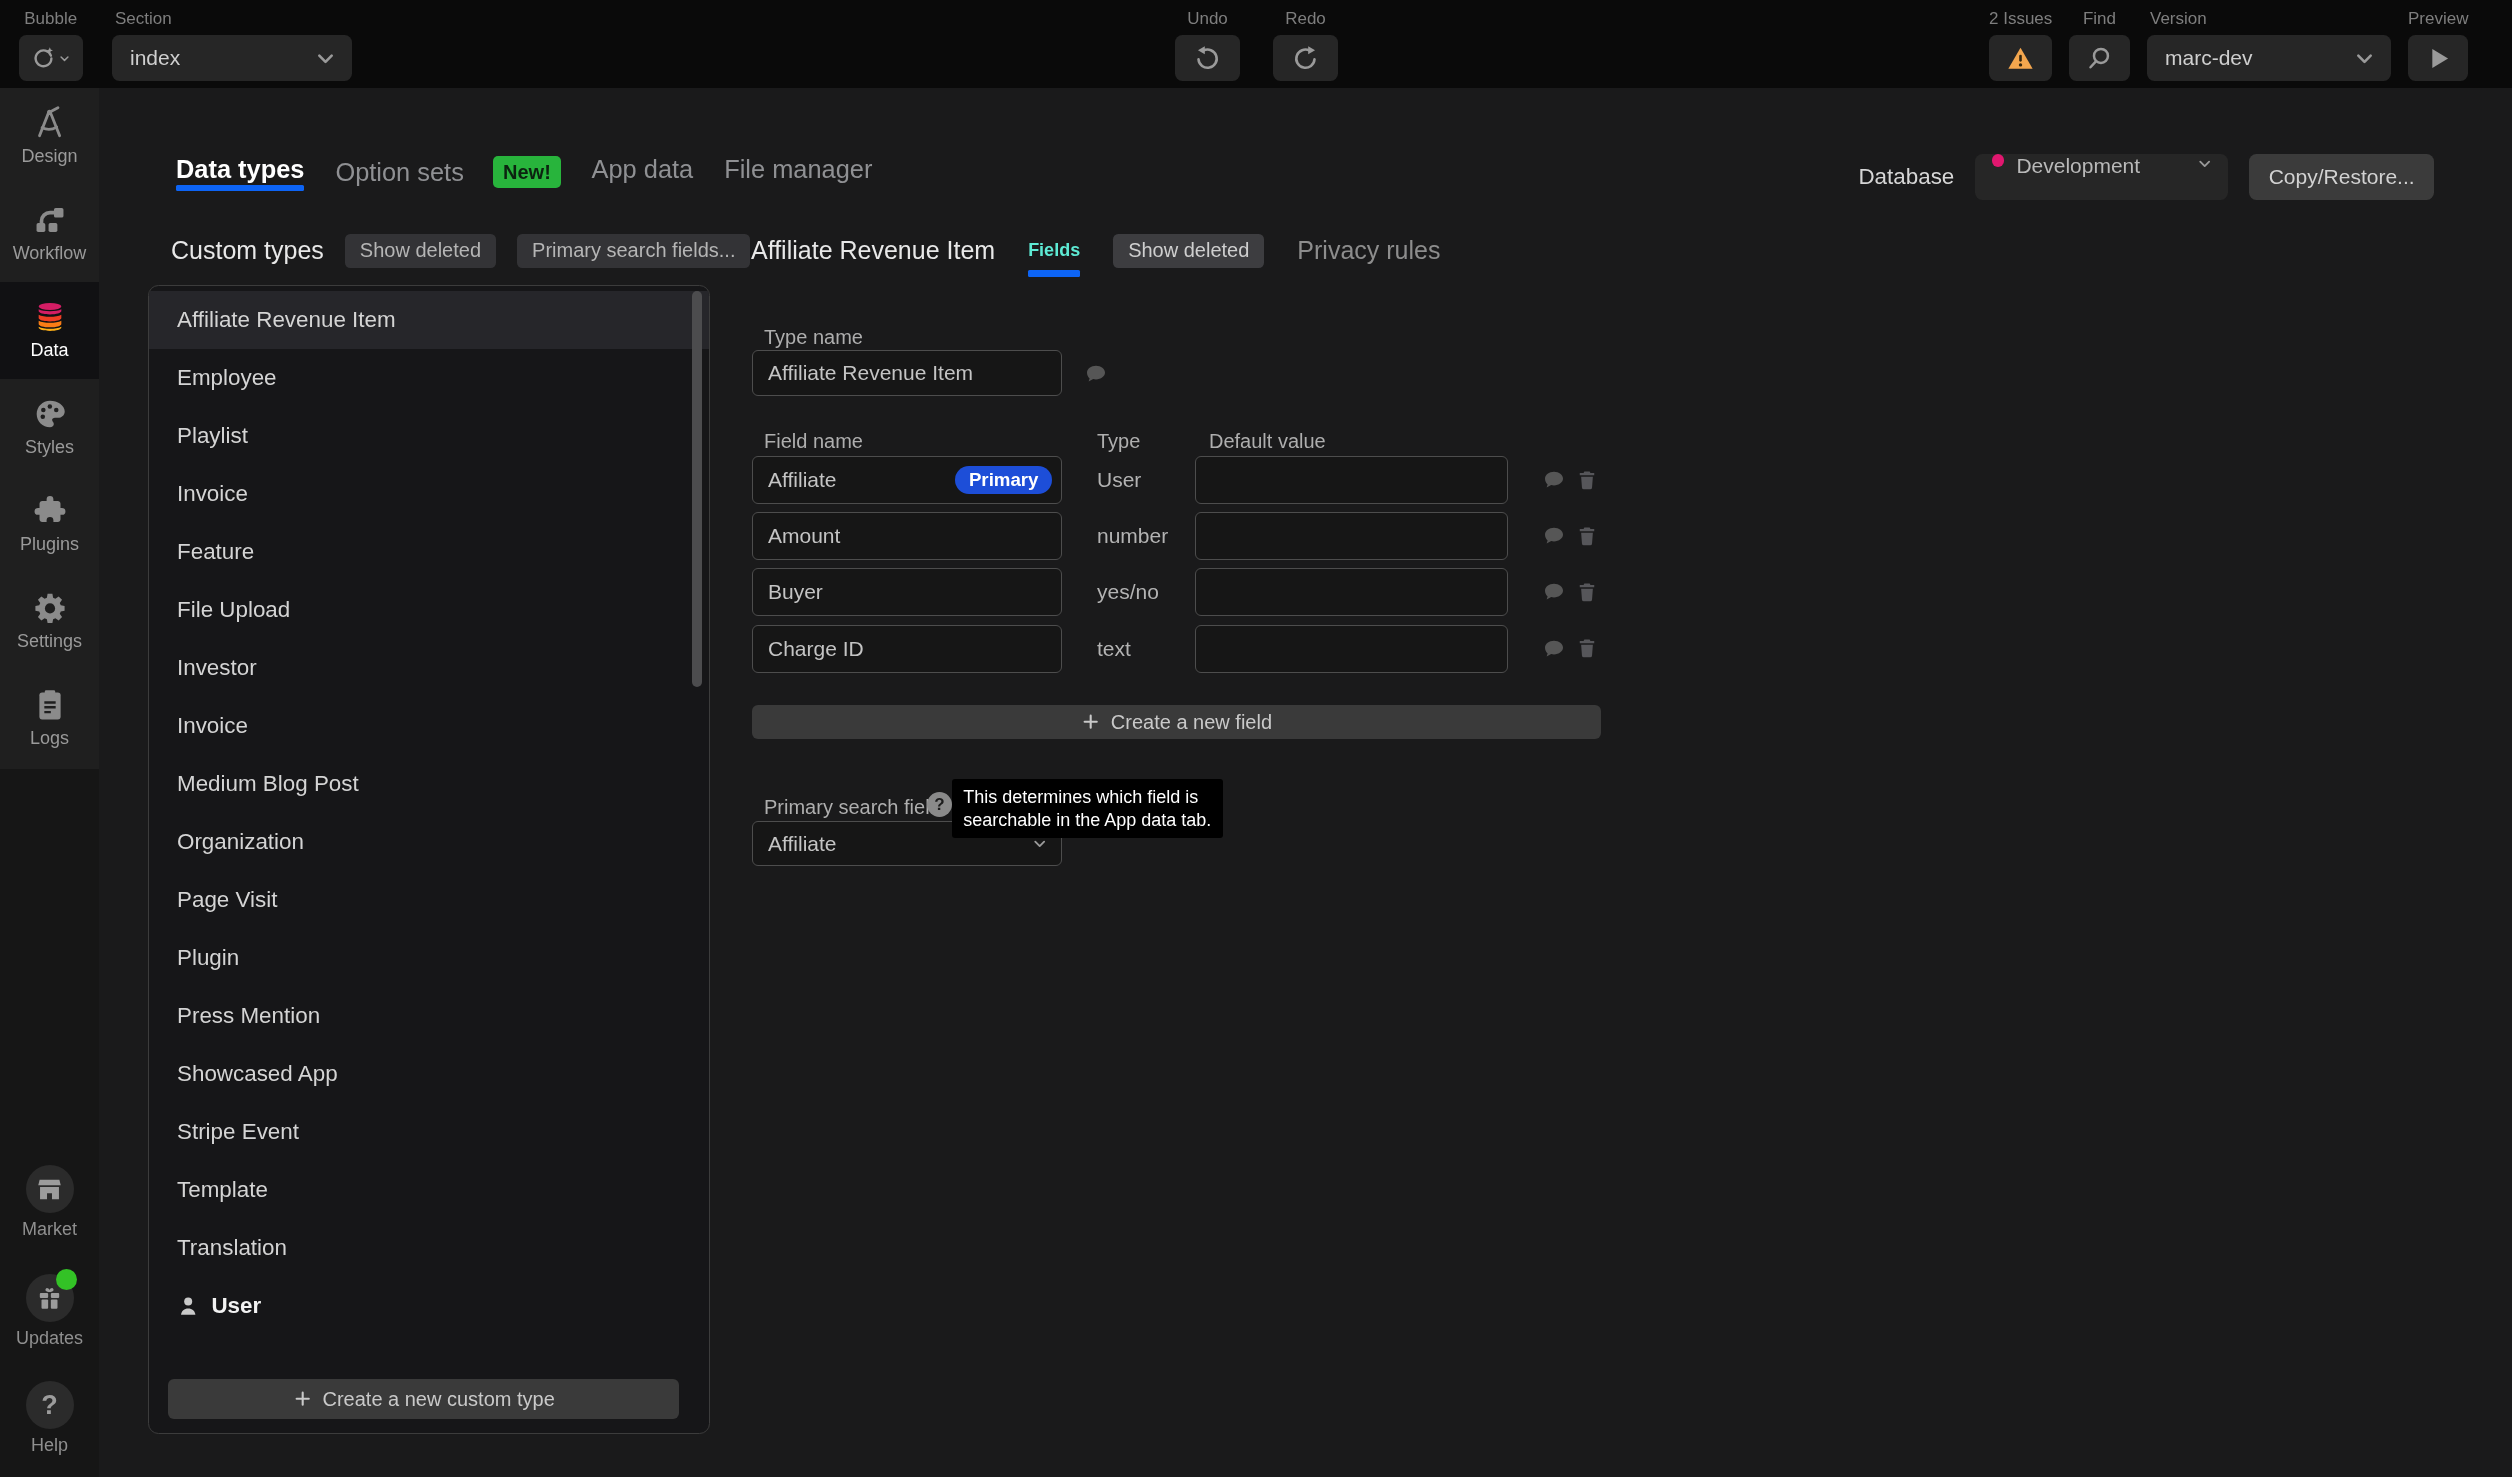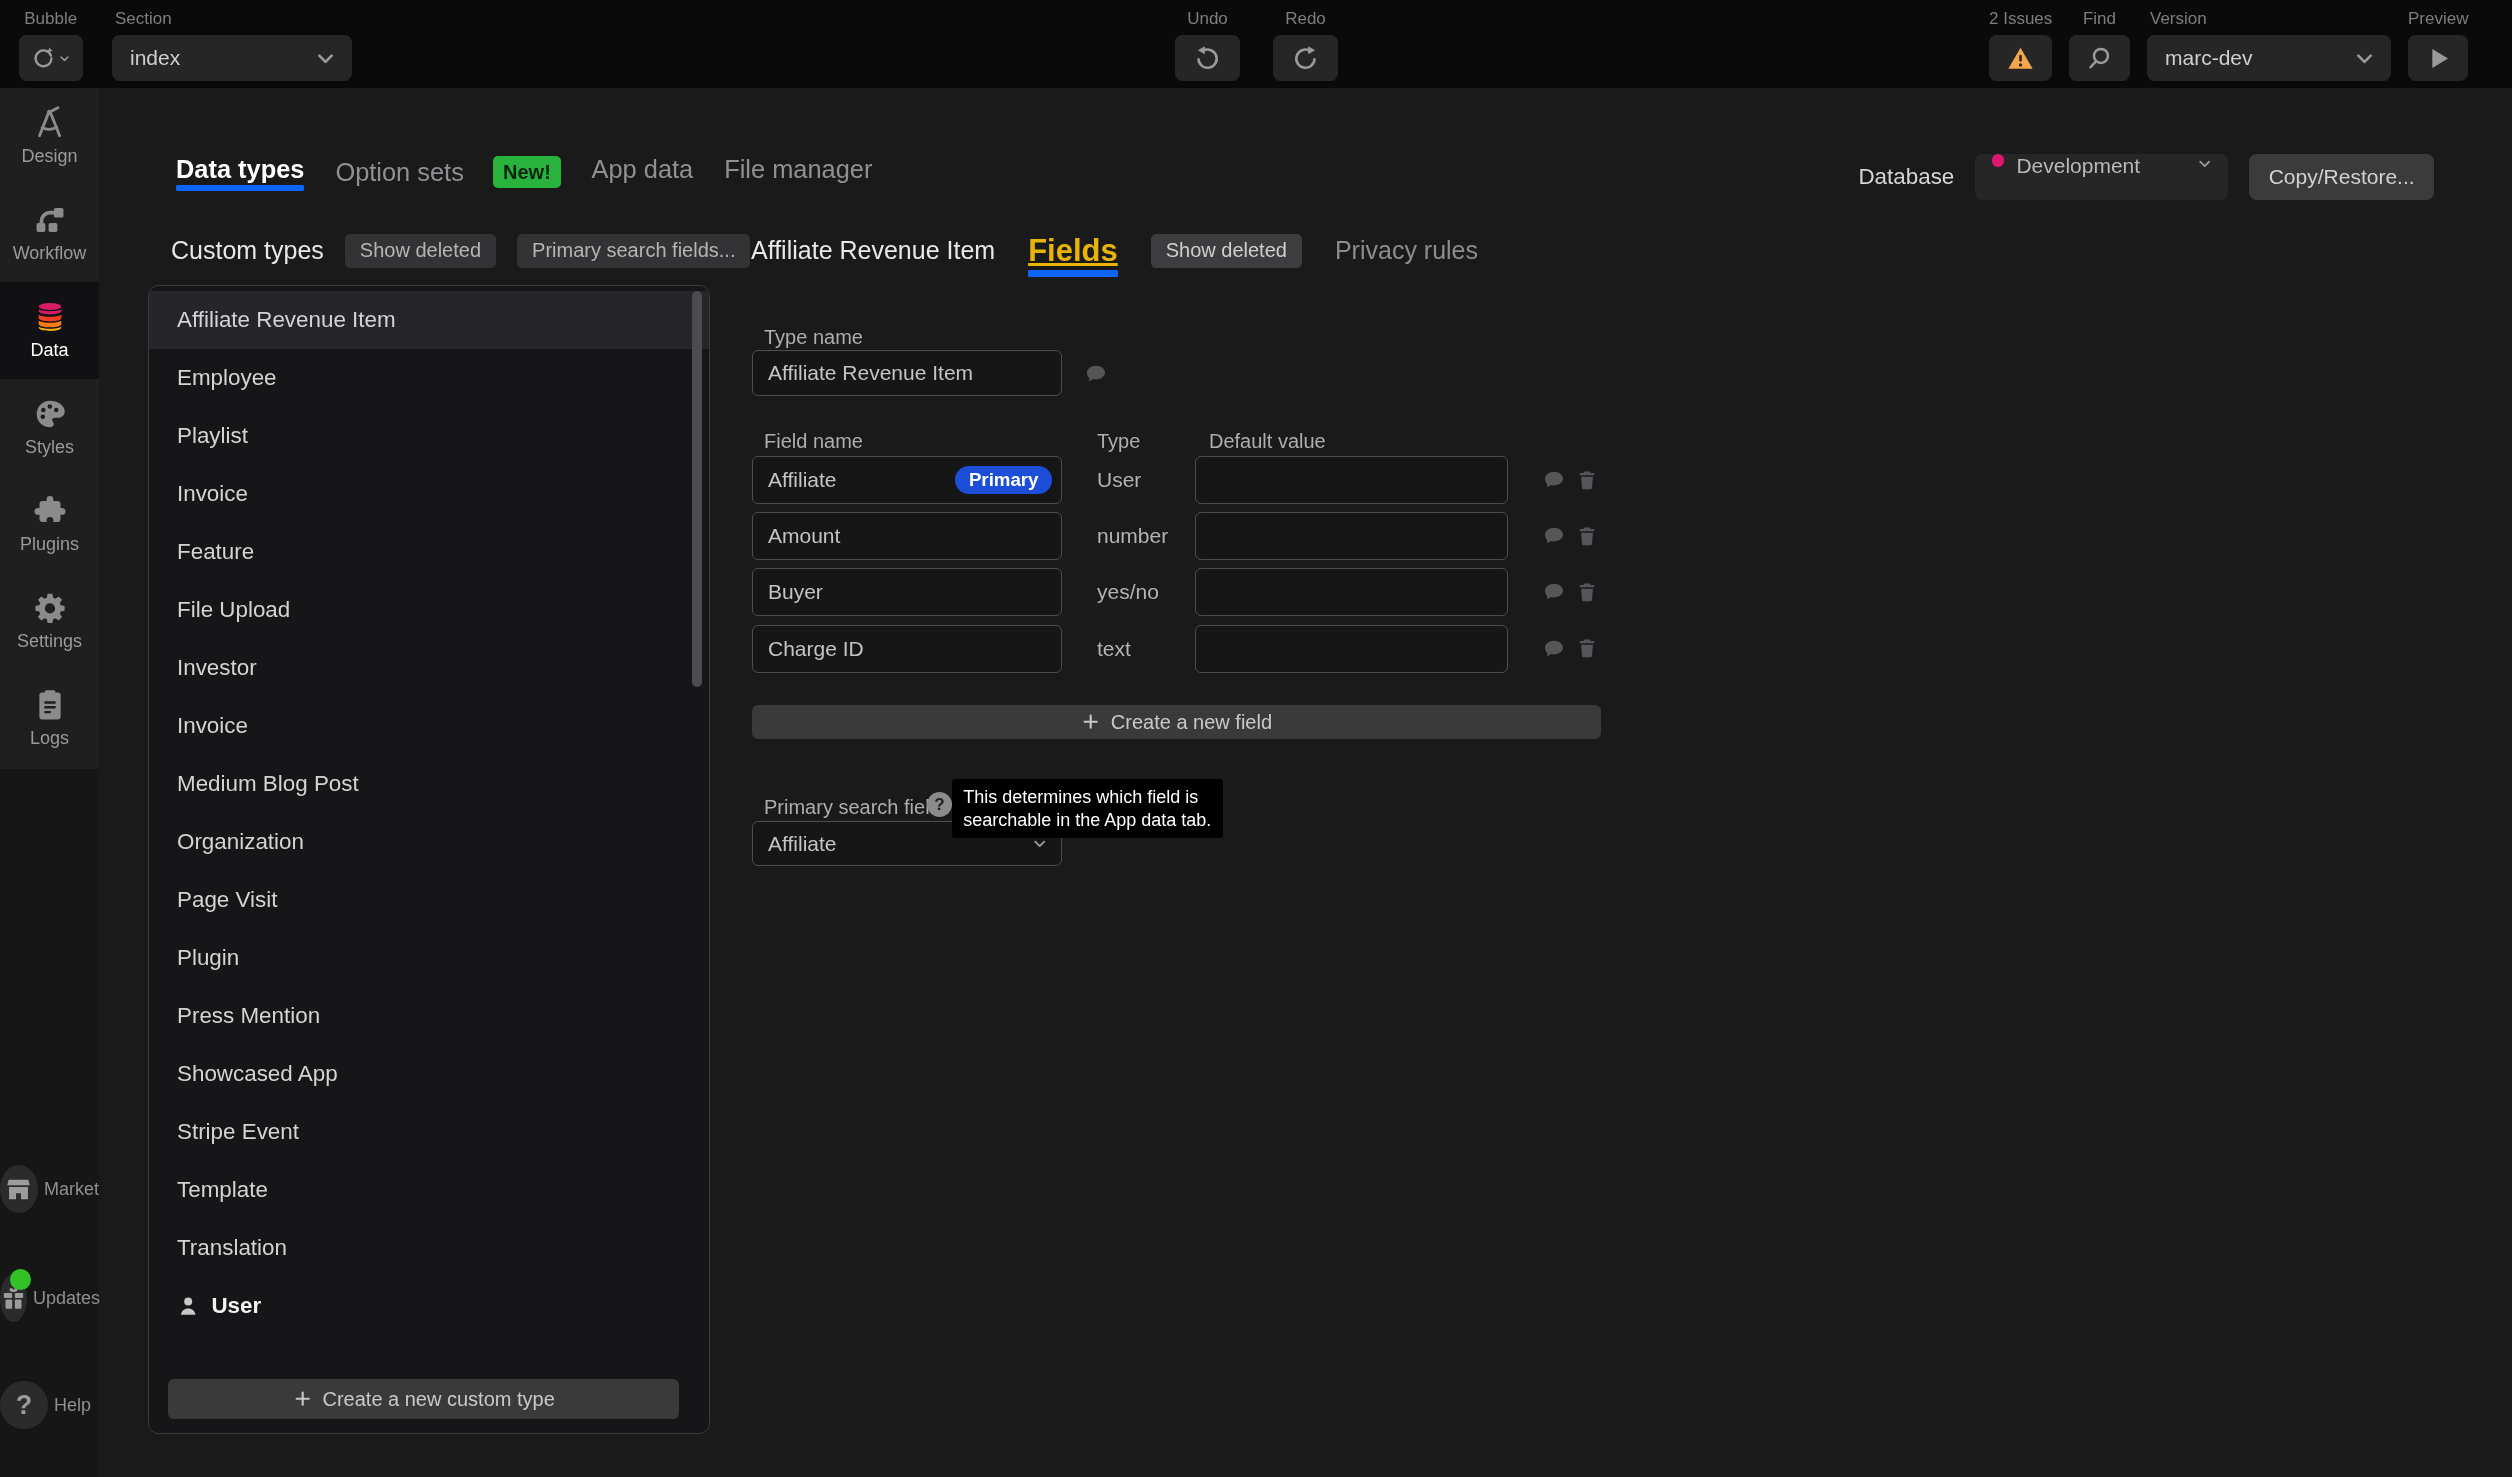--- a/index.html
+++ b/index.html
@@ -31,21 +31,21 @@
 
   
   .sidebar{position:absolute;left:0;top:88px;bottom:0;width:99px;background:#161616;z-index:5;}
   .side-top{position:absolute;top:0;left:0;right:0;height:681px;background:#1f1f1f;}
   .side-item{height:97px;display:flex;flex-direction:column;align-items:center;justify-content:center;gap:6.7px;cursor:pointer;}
   .side-item .ic{color:#8b8b8b;}
   .side-item .ic svg{width:34px;height:34px;}
   .side-item .lbl{font-size:18px;color:#9a9a9a;}
   .side-item.active{background:#111113;}
   .side-item.active .lbl{color:#ffffff;}
-  .side-bottom-item{position:absolute;left:0;width:100%;display:flex;flex-direction:row;align-items:center;gap:6px;cursor:pointer;text-align:right;}
+  .side-bottom-item{position:absolute;left:0;width:100%;display:flex;flex-direction:column;align-items:center;gap:6px;cursor:pointer;text-align:right;}
   .circle{position:relative;width:48px;height:48px;border-radius:50%;background:#2b2b2b;display:flex;align-items:center;justify-content:center;color:#9c9c9c;}
   .circle svg{width:27px;height:27px;}
   .qmark{font-size:27px;font-weight:700;line-height:1;}
   .noti{position:absolute;right:-3.7px;top:-5.2px;width:21px;height:21px;border-radius:50%;background:#33c226;}
   .side-bottom-item .lbl{font-size:18px;color:#8f8f8f;}
 
   
   .main{position:absolute;left:99px;top:88px;right:0;bottom:0;background:#1a1a1b;}
 
   .tabs{position:absolute;left:77px;top:68px;display:flex;gap:31px;align-items:flex-start;}
@@ -60,21 +60,21 @@
   .dot{width:12.7px;height:12.7px;border-radius:50%;background:#e1176f;flex:none;}
   .db-select .chev{margin-left:auto;}
   .btn-gray{height:46px;background:#3b3b3b;border-radius:7.5px;display:flex;align-items:center;justify-content:center;padding:0 19.4px;font-size:21px;color:#d2d2d2;cursor:pointer;white-space:nowrap;}
 
   .custom-header{position:absolute;left:72px;top:147px;display:flex;align-items:flex-start;gap:21px;}
   .section-title{font-size:25px;line-height:31px;color:#e8e8e8;white-space:nowrap;}
   .btn-small{height:34px;margin-top:-1.5px;background:#333336;border-radius:5.2px;display:flex;align-items:center;padding:0 15px;font-size:20px;color:#b5b5b5;cursor:pointer;white-space:nowrap;}
   .btn-small.lighter{background:#3d3d40;color:#cfcfcf;}
 
   .type-header{position:absolute;left:652px;top:147px;display:flex;align-items:flex-start;gap:33px;}
-  .fields-tab{position:relative;font-size:31px;line-height:31px;color:#eab308;font-weight:700;cursor:pointer;text-decoration:underline;}
+  .fields-tab{position:relative;font-size:18px;line-height:31px;color:#5eead4;font-weight:700;cursor:pointer;}
   .fields-tab::after{content:"";position:absolute;left:0;bottom:-10.5px;height:6.7px;width:100%;background:#0d64f5;border-radius:1.5px;}
   .privacy-tab{font-size:25px;line-height:31px;color:#8d8d8d;cursor:pointer;white-space:nowrap;}
 
   
   .type-list{position:absolute;left:49px;top:197px;width:562px;height:1149px;box-sizing:border-box;background:#161618;border:1.5px solid #3c3c3c;border-radius:10.5px;overflow:hidden;}
   .list-items{position:absolute;top:5.2px;left:0;right:0;}
   .list-item{position:relative;height:58px;display:flex;align-items:center;padding:0 30px 0 28px;cursor:pointer;}
   .list-item.selected{background:#26262a;}
   .li-icon{color:#c9c9c9;margin-right:12px;}
   .li-icon svg{width:22.4px;height:22.4px;}

